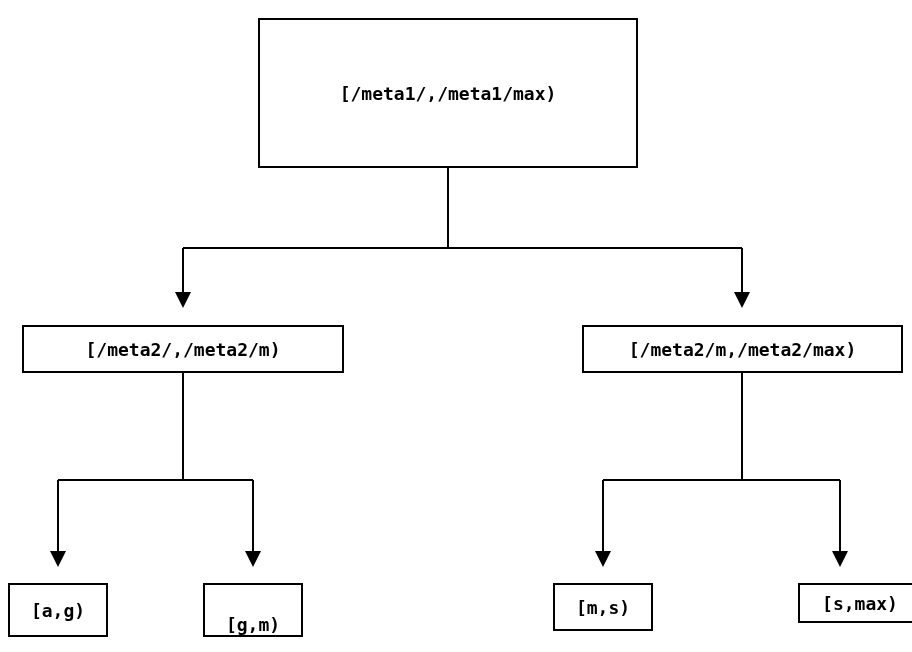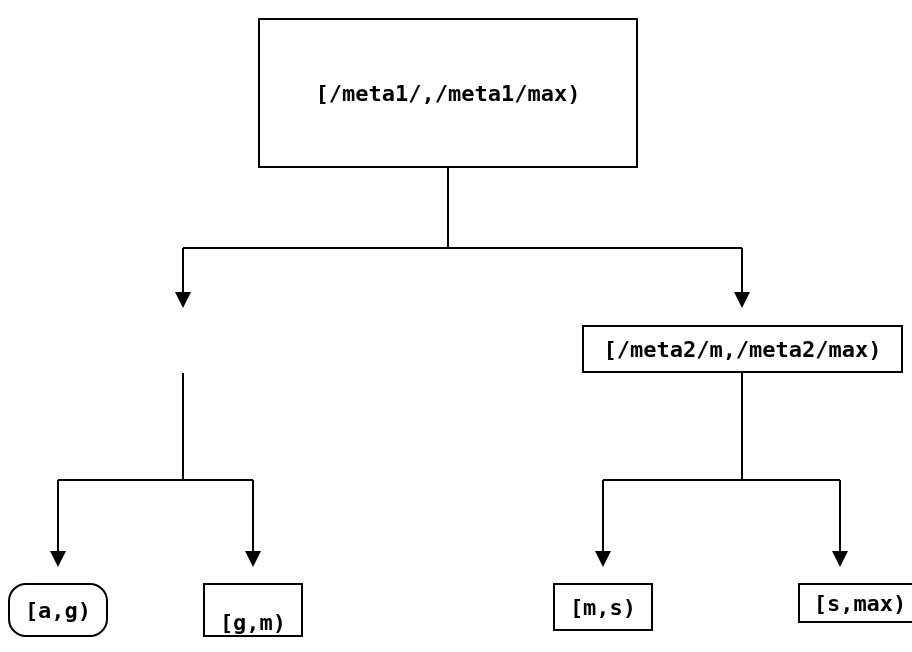--- a/index.html
+++ b/index.html
@@ -26,30 +26,30 @@
     position: absolute;
     box-sizing: border-box;
     border: 2.5px solid #000000;
     background: #ffffff;
     display: flex;
     align-items: center;
     justify-content: center;
     color: #000000;
   }
   .node-label {
-    font-size: 22px;
+    font-size: 18px;
     font-weight: bold;
     letter-spacing: 0;
     white-space: nowrap;
   }
   
   .node-root   { left: 258px; top: 18px;  width: 380px; height: 150px; }
   .node-left   { left: 22px;  top: 325px; width: 322px; height: 48px; }
   .node-right  { left: 582px; top: 325px; width: 321px; height: 48px; }
-  .node-ag     { left: 8px;   top: 583px; width: 100px; height: 54px; border-radius: 18px; }
+  .node-ag     { left: 8px;   top: 583px; width: 100px; height: 54px; }
   .node-gm     { left: 203px; top: 583px; width: 100px; height: 54px; align-items: flex-end; }
   .node-ms     { left: 553px; top: 583px; width: 100px; height: 48px; }
   .node-smax   { left: 778px; top: 583px; width: 124px; height: 40px; margin-left: 20px; }
 </style>
 </head>
 <body>
 
 <div class="canvas">
 
   <svg class="edges" viewBox="0 0 912 652" xmlns="http://www.w3.org/2000/svg">
@@ -73,20 +73,23 @@
     <path d="M603 480 L603 551" fill="none" stroke-width="2" stroke="#000000"></path>
     <polygon points="595,551 611,551 603,567" fill="#000000"></polygon>
     <path d="M840 480 L840 551" fill="none" stroke-width="2" stroke="#000000"></path>
     <polygon points="832,551 848,551 840,567" fill="#000000"></polygon>
   </svg>
 
   <div class="node node-root">
     <span class="node-label">[/meta1/,/meta1/max)</span>
   </div>
 
+  <div class="node node-left">
+    <span class="node-label">[/meta2/,/meta2/m)</span>
+  </div>
 
   <div class="node node-right">
     <span class="node-label">[/meta2/m,/meta2/max)</span>
   </div>
 
   <div class="node node-ag">
     <span class="node-label">[a,g)</span>
   </div>
 
   <div class="node node-gm">

